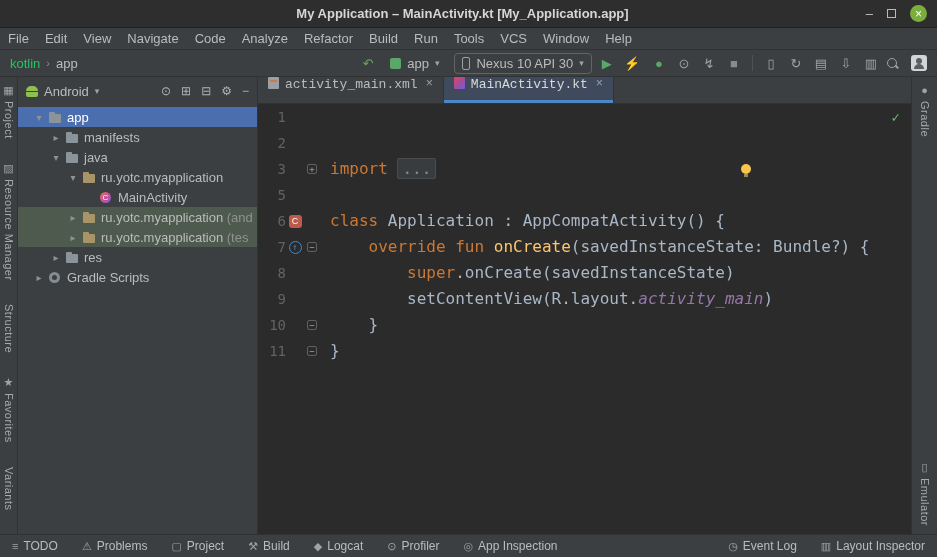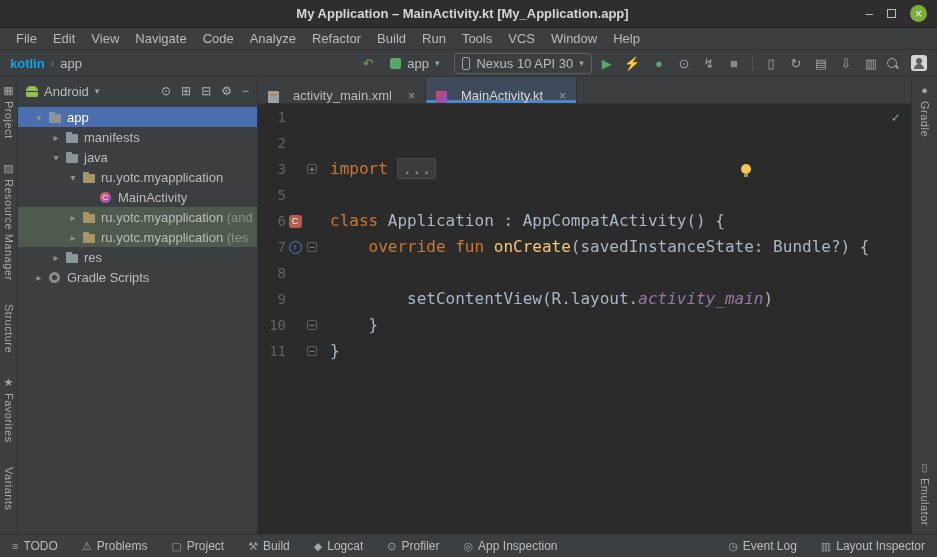--- a/index.html
+++ b/index.html
@@ -12,28 +12,28 @@
               position:relative; display:flex; align-items:center; }
   .tb-title { position:absolute; left:0; right:12px; text-align:center; color:#d6d6d6;
               font-size:13px; font-weight:bold; }
   .win-controls { margin-left:auto; display:flex; align-items:center; gap:14px; padding-right:10px; z-index:2; }
   .wc { color:#c7c7c7; font-size:13px; cursor:default; display:inline-flex; align-items:center; justify-content:center; }
   .maxbox { width:9px; height:9px; border:1px solid #b9b9b9; display:inline-block; }
   .wc.close { width:17px; height:17px; border-radius:50%; background:#7cae3f; color:#fff; font-size:12px; }
 
   
   .menubar { height:22px; flex:none; background:#3c3f41; display:flex; align-items:center;
-             padding:0 8px; border-bottom:1px solid #323232; }
+             padding:0 0; border-bottom:1px solid #323232; }
   .menu-item { color:#bbbbbb; font-size:13px; padding:0 8px; }
 
   
   .toolbar { height:27px; flex:none; background:#3c3f41; border-bottom:1px solid #323232;
              display:flex; align-items:center; padding:0 10px; gap:8px; }
   .breadcrumb { display:flex; align-items:center; gap:6px; font-size:13px; }
-  .bc-root { color:#0ea5e9; font-weight:bold; }
+  .bc-root { color:#22c55e; font-weight:normal; }
   .bc-sep { color:#8a8d8f; font-size:11px; }
   .bc-child { color:#bbbbbb; }
   .tb-spacer { flex:1; }
   .tb-group { display:flex; align-items:center; gap:11px; }
   .tb-icon { font-size:13px; line-height:1; color:#9fa3a6; display:inline-flex; align-items:center; justify-content:center; min-width:14px; }
   .tb-sep { width:1px; height:16px; background:#515151; margin:0 3px; }
   .combo { display:flex; align-items:center; gap:6px; color:#bbbbbb; font-size:13px; padding:2px 7px; }
   .device-select { border:1px solid #646464; border-radius:4px; }
   .caret { color:#9fa3a6; font-size:9px; }
   .rc-icon { width:11px; height:11px; border-radius:2px; background:#59a869; display:inline-block; }
@@ -79,22 +79,22 @@
   .t-package::before,.t-package::after { background:#a99467; }
   .t-kotlin-class::before { content:''; position:absolute; left:1px; top:1px; width:11px; height:11px; border-radius:50%;
                             background:linear-gradient(135deg,#e8744f,#c74f9e 55%,#6a66d8); }
   .t-kotlin-class::after { content:'C'; position:absolute; left:0; right:1px; top:2px; text-align:center; font-size:8px; color:#fff; }
   .t-gradle::before { content:''; position:absolute; left:1px; top:1px; width:11px; height:11px; border-radius:50%; background:#858c91; }
   .t-gradle::after { content:''; position:absolute; left:4px; top:4px; width:5px; height:5px; border-radius:50%; background:#3c3f41; }
 
   
   .editor-area { flex:1; min-width:0; display:flex; flex-direction:column; background:#2b2b2b; }
   .tabs { height:27px; flex:none; background:#3c3f41; border-bottom:1px solid #323232; display:flex; }
-  .tab { display:flex; align-items:flex-end; gap:14px; padding:0 10px; font-size:13px; color:#bbbbbb;
-         border-right:1px solid #323232; cursor:default; }
+  .tab { display:flex; align-items:flex-start; gap:6px; padding:0 10px; font-size:13px; color:#bbbbbb;
+         border-right:1px solid #323232; cursor:default;font-family:Liberation Mono, monospace; }
   .tab.active { background:#3f4b5c; color:#d8d8d8; box-shadow:inset 0 -3px 0 #4a88c7; }
   .tab-close { color:#9aa0a4; font-size:12px; margin-left:2px; }
   .ficon { width:11px; height:12px; position:relative; display:inline-block; flex:none; }
   .xml-file-icon { background:#9aa0a5; border-radius:1px; }
   .xml-file-icon::after { content:''; position:absolute; left:2px; top:3px; width:7px; height:2px; background:#c77d48; }
   .kotlin-file-icon { background:linear-gradient(135deg,#e24462,#9d4e9e 55%,#6d5ded); border-radius:1px; }
   .editor-body { flex:1; position:relative; font-family:"DejaVu Sans Mono", monospace; font-size:16px; overflow:hidden; }
   .cline { display:flex; height:26px; line-height:26px; position:relative; }
   .ln { width:28px; flex:none; text-align:right; color:#606366; font-size:14px; }
   .gslot { width:18px; flex:none; display:flex; align-items:center; justify-content:center; }
@@ -353,20 +353,21 @@
               </span>
               <span class="fslot">
                 <span class="foldbox">−</span>
               </span>
               <span class="ctext"><span class="tk-pl">    </span><span class="tk-kw">override fun </span><span class="tk-fn">onCreate</span><span class="tk-pl">(savedInstanceState: Bundle?) {</span></span>
             </div>
             <div class="cline">
               <span class="ln">8</span>
               <span class="gslot"></span>
               <span class="fslot"></span>
+              <span class="ctext"><span class="tk-pl">        </span><span class="tk-kw">super</span><span class="tk-pl">.onCreate(savedInstanceState)</span></span>
             </div>
             <div class="cline">
               <span class="ln">9</span>
               <span class="gslot"></span>
               <span class="fslot"></span>
               <span class="ctext"><span class="tk-pl">        setContentView(R.layout.</span><span class="tk-field">activity_main</span><span class="tk-pl">)</span></span>
             </div>
             <div class="cline">
               <span class="ln">10</span>
               <span class="gslot"></span>

